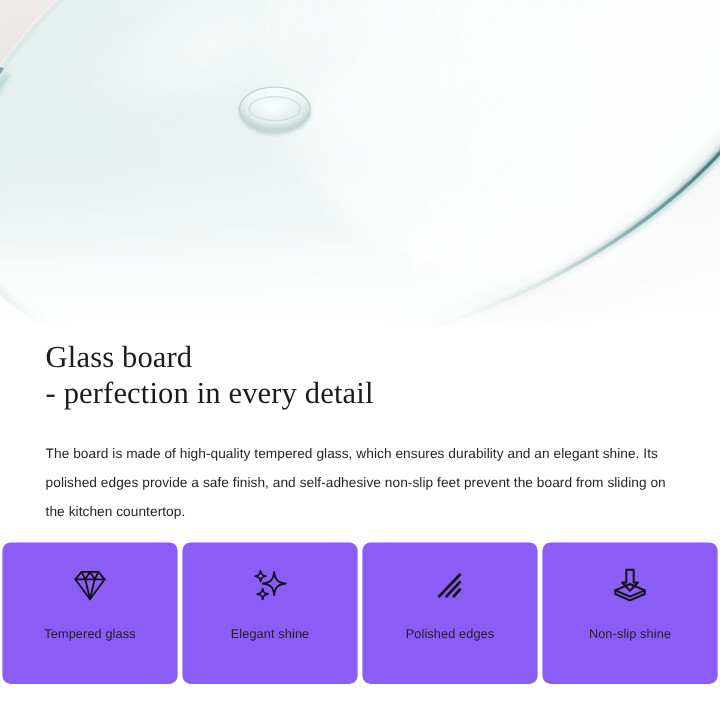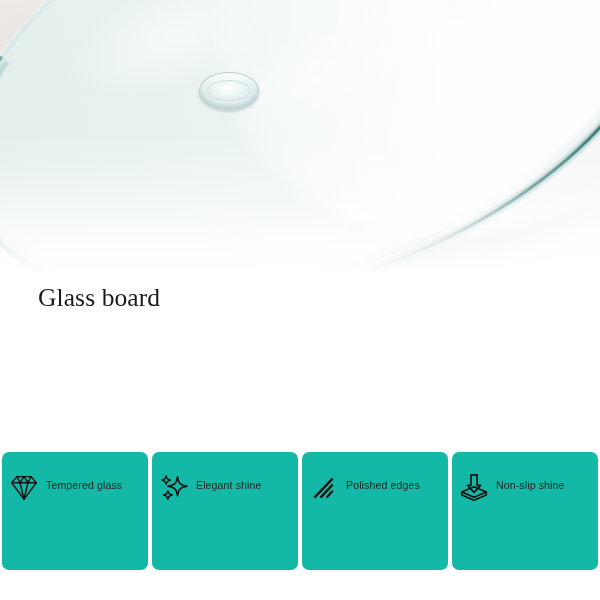--- a/index.html
+++ b/index.html
@@ -248,24 +248,26 @@
     position: absolute;
     left: 0;
     top: 452px;
     width: 600px;
     height: 118px;
     display: flex;
   }
   .feature {
     flex: 1 1 0;
     display: flex;
+    flex-direction: column;
+    align-items: center;
     justify-content: flex-start;
     padding-top: 14px;
     border-radius: 7px;
-    background: #14b8a6;
+    background: #8b5cf6;
     margin: 0 2px;
   }
   .feature-icon {
     width: 44px;
     height: 44px;
     display: flex;
     align-items: center;
     justify-content: center;
   }
   .feature-icon svg {
@@ -307,21 +309,23 @@
     <div class="foot">
       <div class="foot-inner"></div>
     </div>
 
     <div class="photo-fade"></div>
   </div>
 
   <div class="copy">
     <h1 class="headline">
       <span class="line">Glass board</span>
+      <span class="line">- perfection in every detail</span>
     </h1>
+    <p class="body-copy">The board is made of high-quality tempered glass, which ensures durability and an elegant shine. Its polished edges provide a safe finish, and self-adhesive non-slip feet prevent the board from sliding on the kitchen countertop.</p>
   </div>
 
   <div class="features">
 
     <div class="feature">
       <span class="feature-icon">
         <svg viewBox="0 0 48 48" fill="none" stroke="#111111" stroke-width="1.7" stroke-linecap="round" stroke-linejoin="round">
           <path d="M10 18 L16 11 L32 11 L38 18 L24 37 Z"></path>
           <path d="M10 18 L38 18"></path>
           <path d="M16 11 L19.5 18 L24 11 L28.5 18 L32 11"></path>

